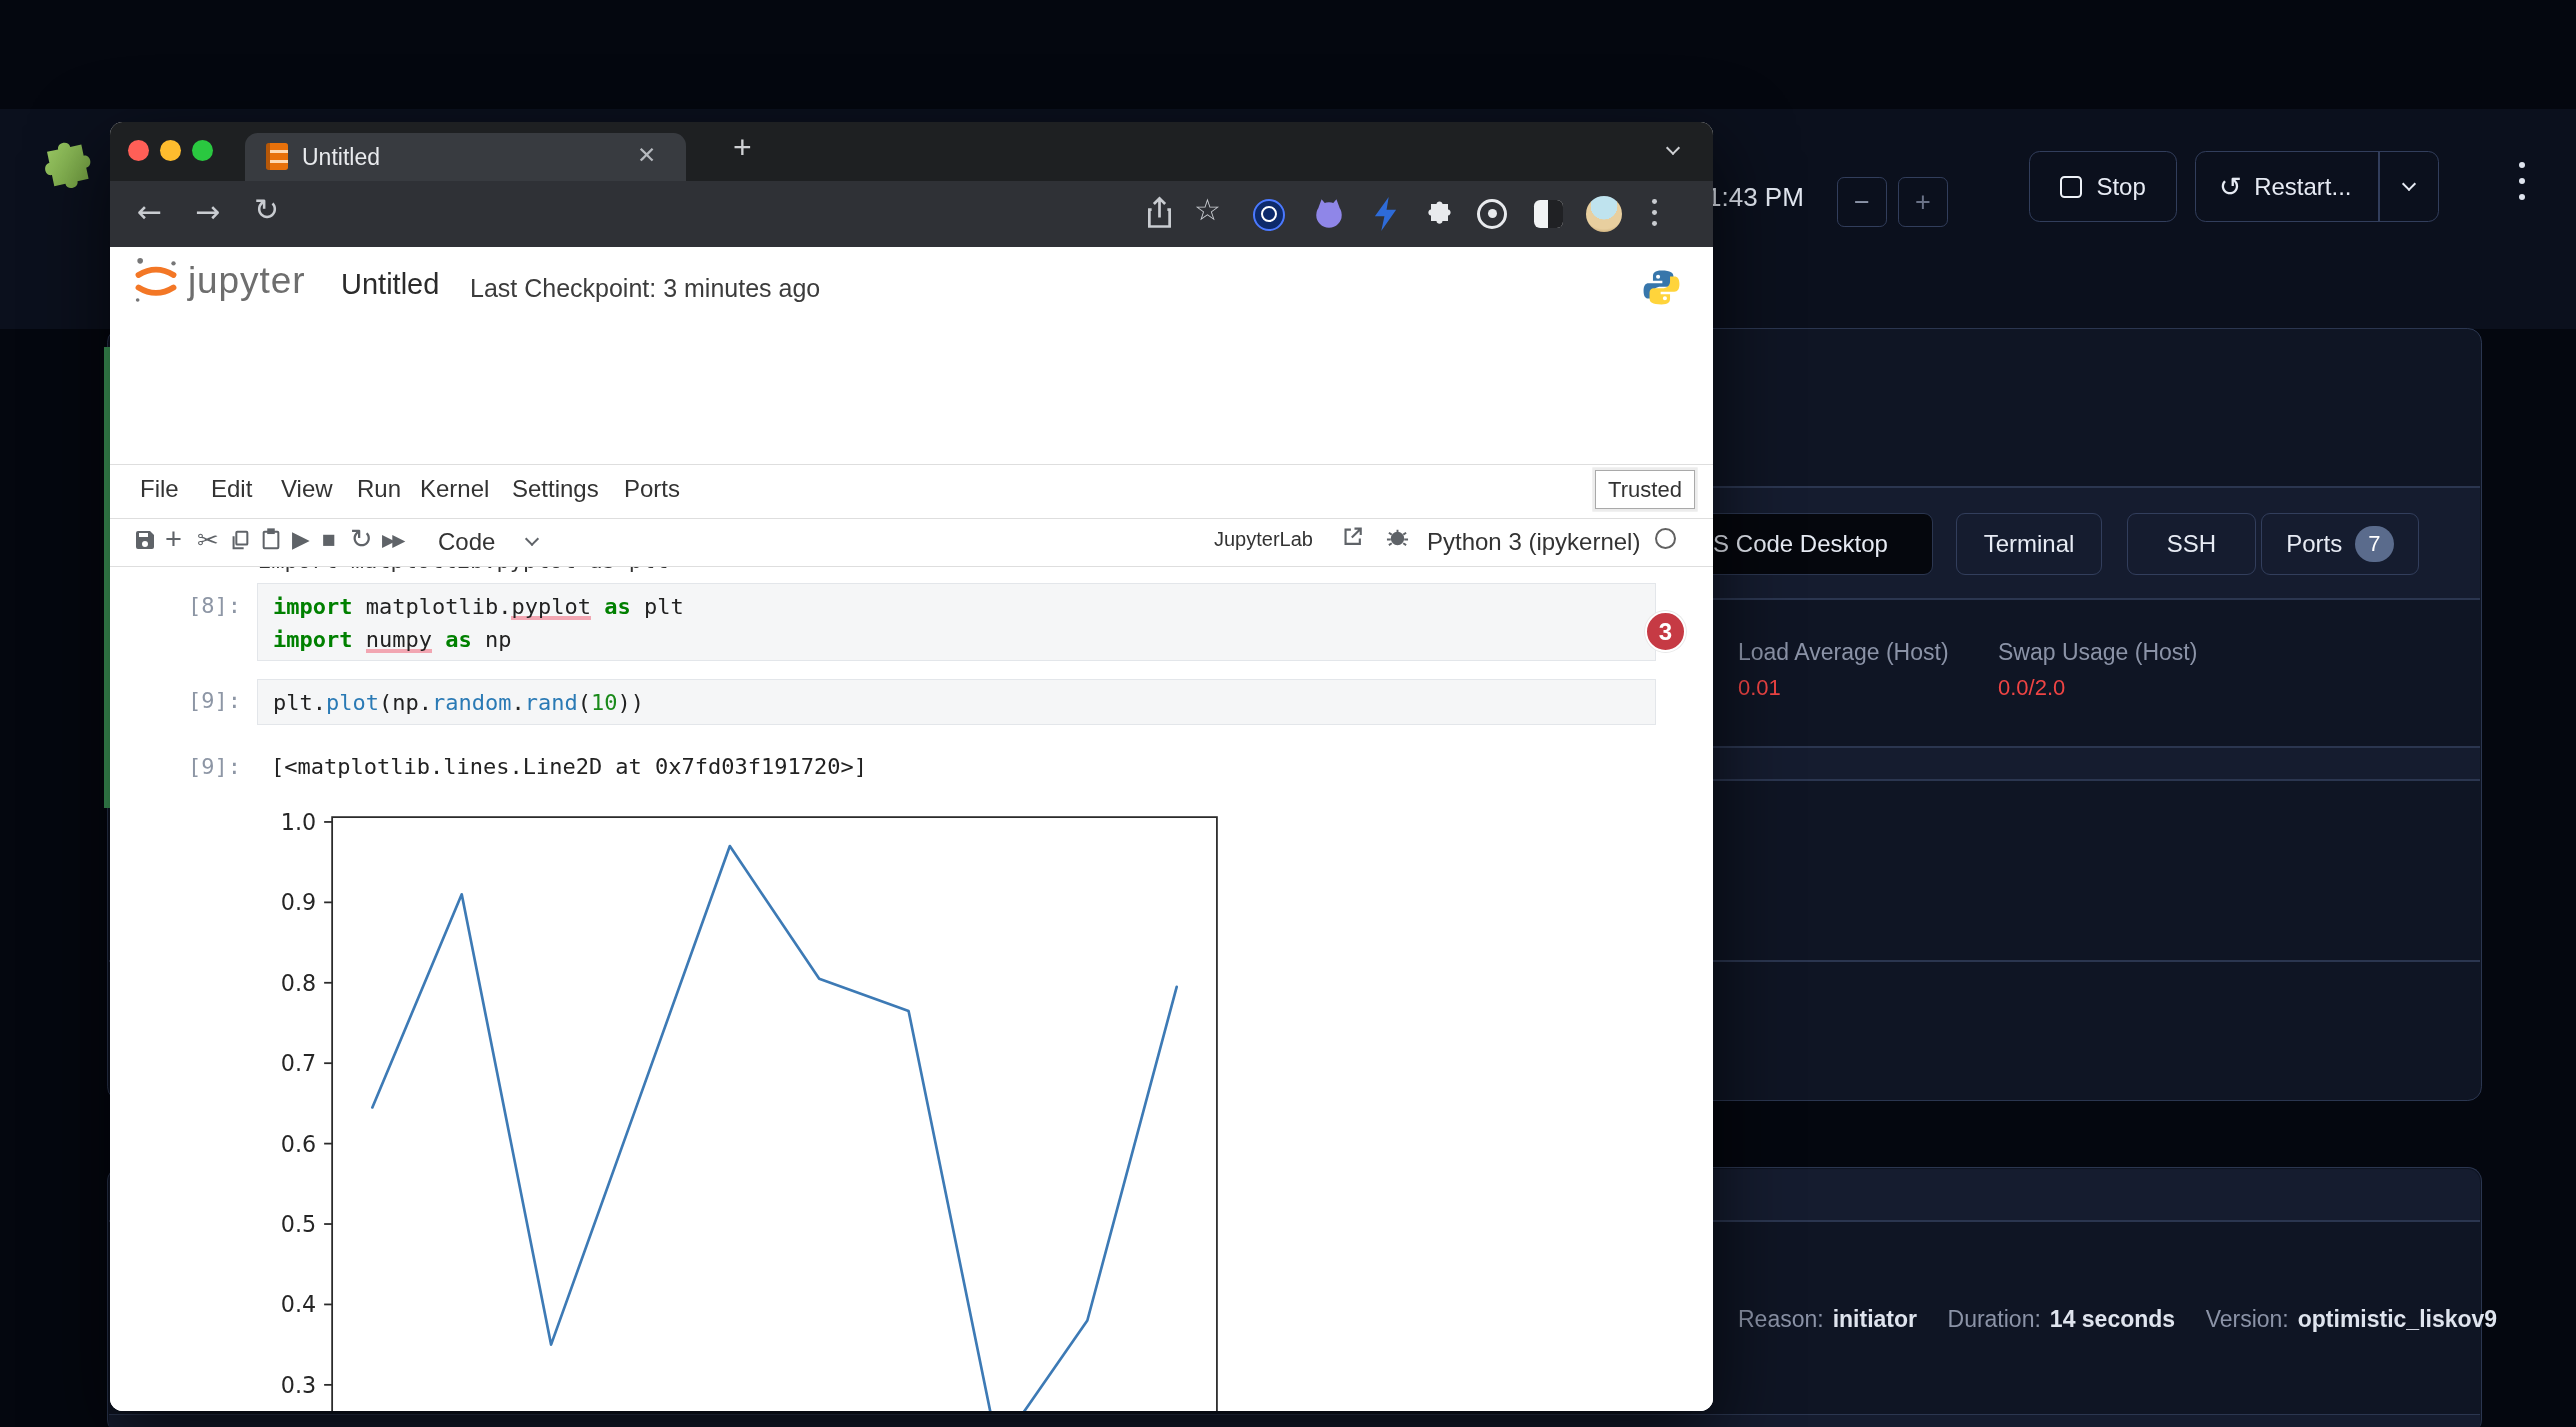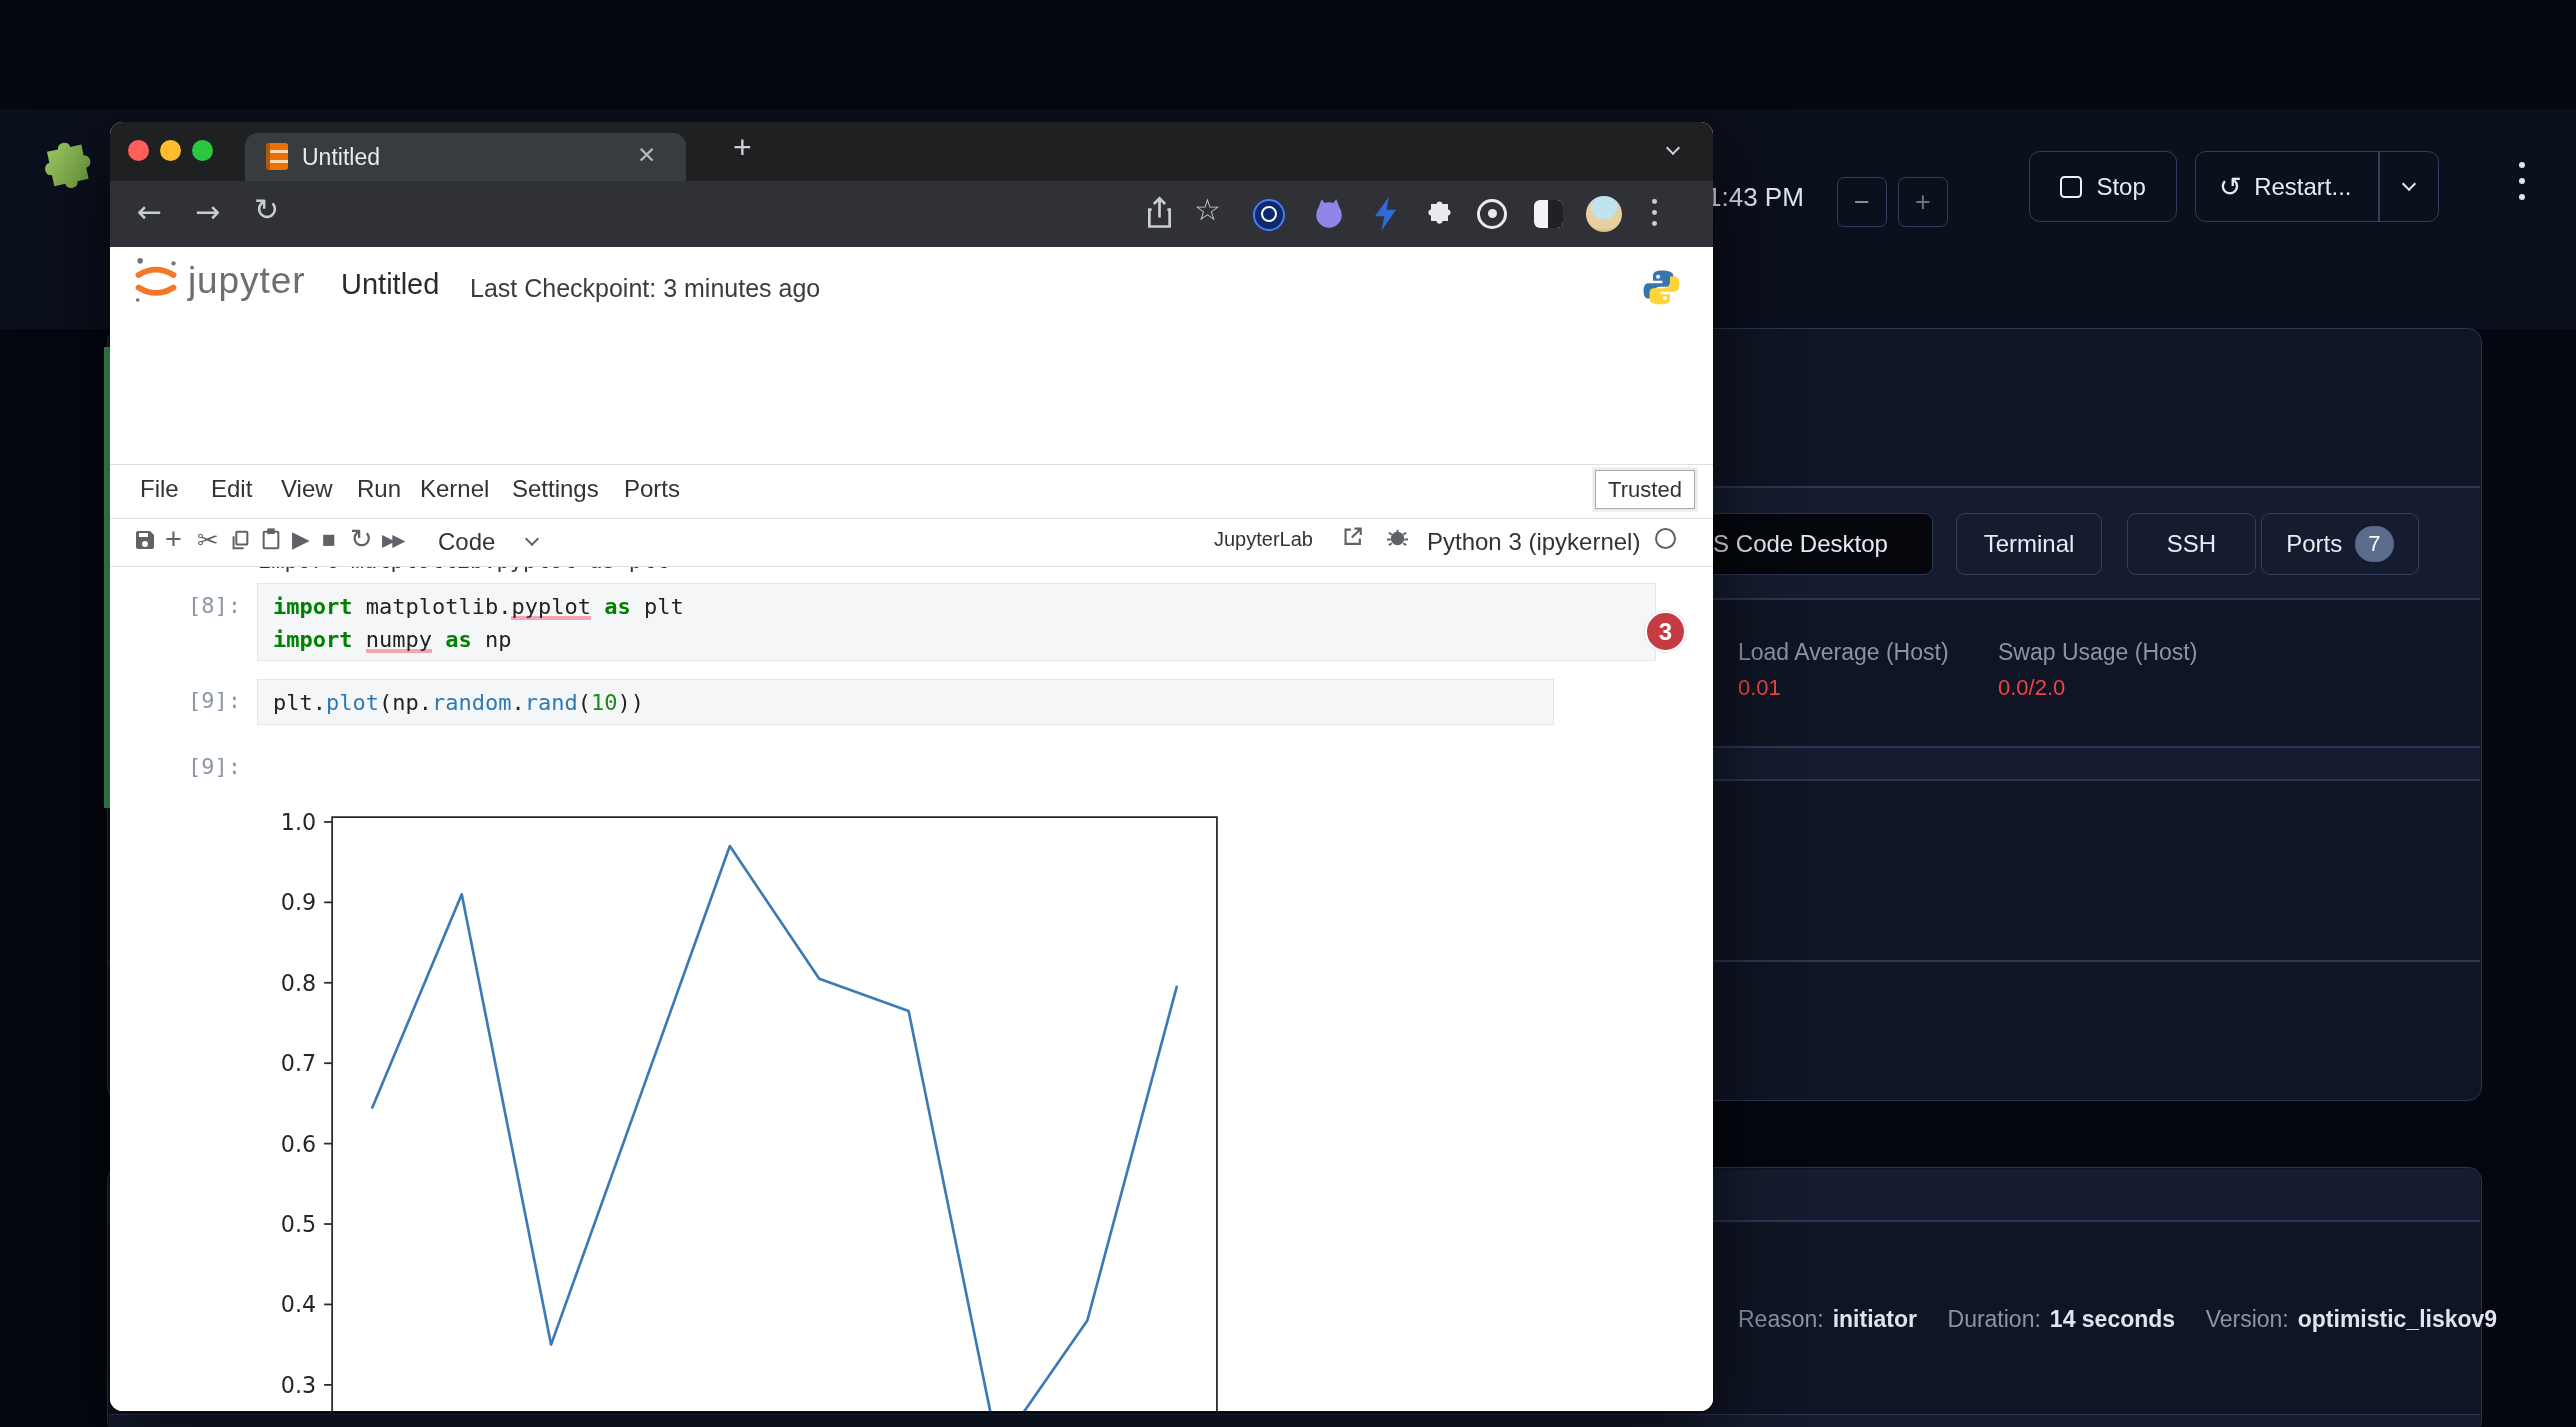--- a/index.html
+++ b/index.html
@@ -296,25 +296,26 @@
       </div>
 
       <div class="abs mono prompt" style="left:78px;top:346px;">[8]:</div>
       <div class="abs cellbox" style="left:147px;top:336px;width:1399px;height:78px;">
         <div class="mono code" style="margin:6.2px 0 0 15px;"><span class="tk-kw">import</span><span class="tk-pl"> matplotlib.</span><span class="tk-ul">pyplot</span><span class="tk-kw"> as</span><span class="tk-pl"> plt</span></div>
         <div class="mono code" style="margin:0 0 0 15px;"><span class="tk-kw">import</span><span class="tk-pl"> </span><span class="tk-ul">numpy</span><span class="tk-kw"> as</span><span class="tk-pl"> np</span></div>
       </div>
       <div class="abs badge3" style="left:1535px;top:364px;">3</div>
 
       <div class="abs mono prompt" style="left:78px;top:441px;">[9]:</div>
-      <div class="abs cellbox" style="left:147px;top:432px;width:1297px;height:46px;">
+      <div class="abs cellbox" style="left:147px;top:432px;width:1399px;height:46px;">
         <div class="mono code" style="margin:6.2px 0 0 15px;"><span class="tk-pl">plt.</span><span class="tk-fn">plot</span><span class="tk-pl">(np.</span><span class="tk-fn">random</span><span class="tk-pl">.</span><span class="tk-fn">rand</span><span class="tk-pl">(</span><span class="tk-num">10</span><span class="tk-pl">))</span></div>
       </div>
 
       <div class="abs mono prompt" style="left:78px;top:507px;">[9]:</div>
+      <div class="abs mono" style="left:161px;top:507px;font-size:22px;color:#222;">[&lt;matplotlib.lines.Line2D at 0x7fd03f191720&gt;]</div>
 
       <svg id="plot" class="abs" style="left:157px;top:563px;" width="975" height="721" viewBox="0 0 1095 810">
           <rect x="73" y="8" width="994" height="739" fill="none" stroke="#2b2b2b" stroke-width="2"></rect>
           <line x1="118.18181818181819" y1="747" x2="118.18181818181819" y2="756" stroke="#2b2b2b" stroke-width="2"></line>
           <text x="118.18181818181819" y="793" text-anchor="middle" class="tick">0</text>
           <line x1="318.9898989898991" y1="747" x2="318.9898989898991" y2="756" stroke="#2b2b2b" stroke-width="2"></line>
           <text x="318.9898989898991" y="793" text-anchor="middle" class="tick">2</text>
           <line x1="519.7979797979799" y1="747" x2="519.7979797979799" y2="756" stroke="#2b2b2b" stroke-width="2"></line>
           <text x="519.7979797979799" y="793" text-anchor="middle" class="tick">4</text>
           <line x1="720.6060606060607" y1="747" x2="720.6060606060607" y2="756" stroke="#2b2b2b" stroke-width="2"></line>

